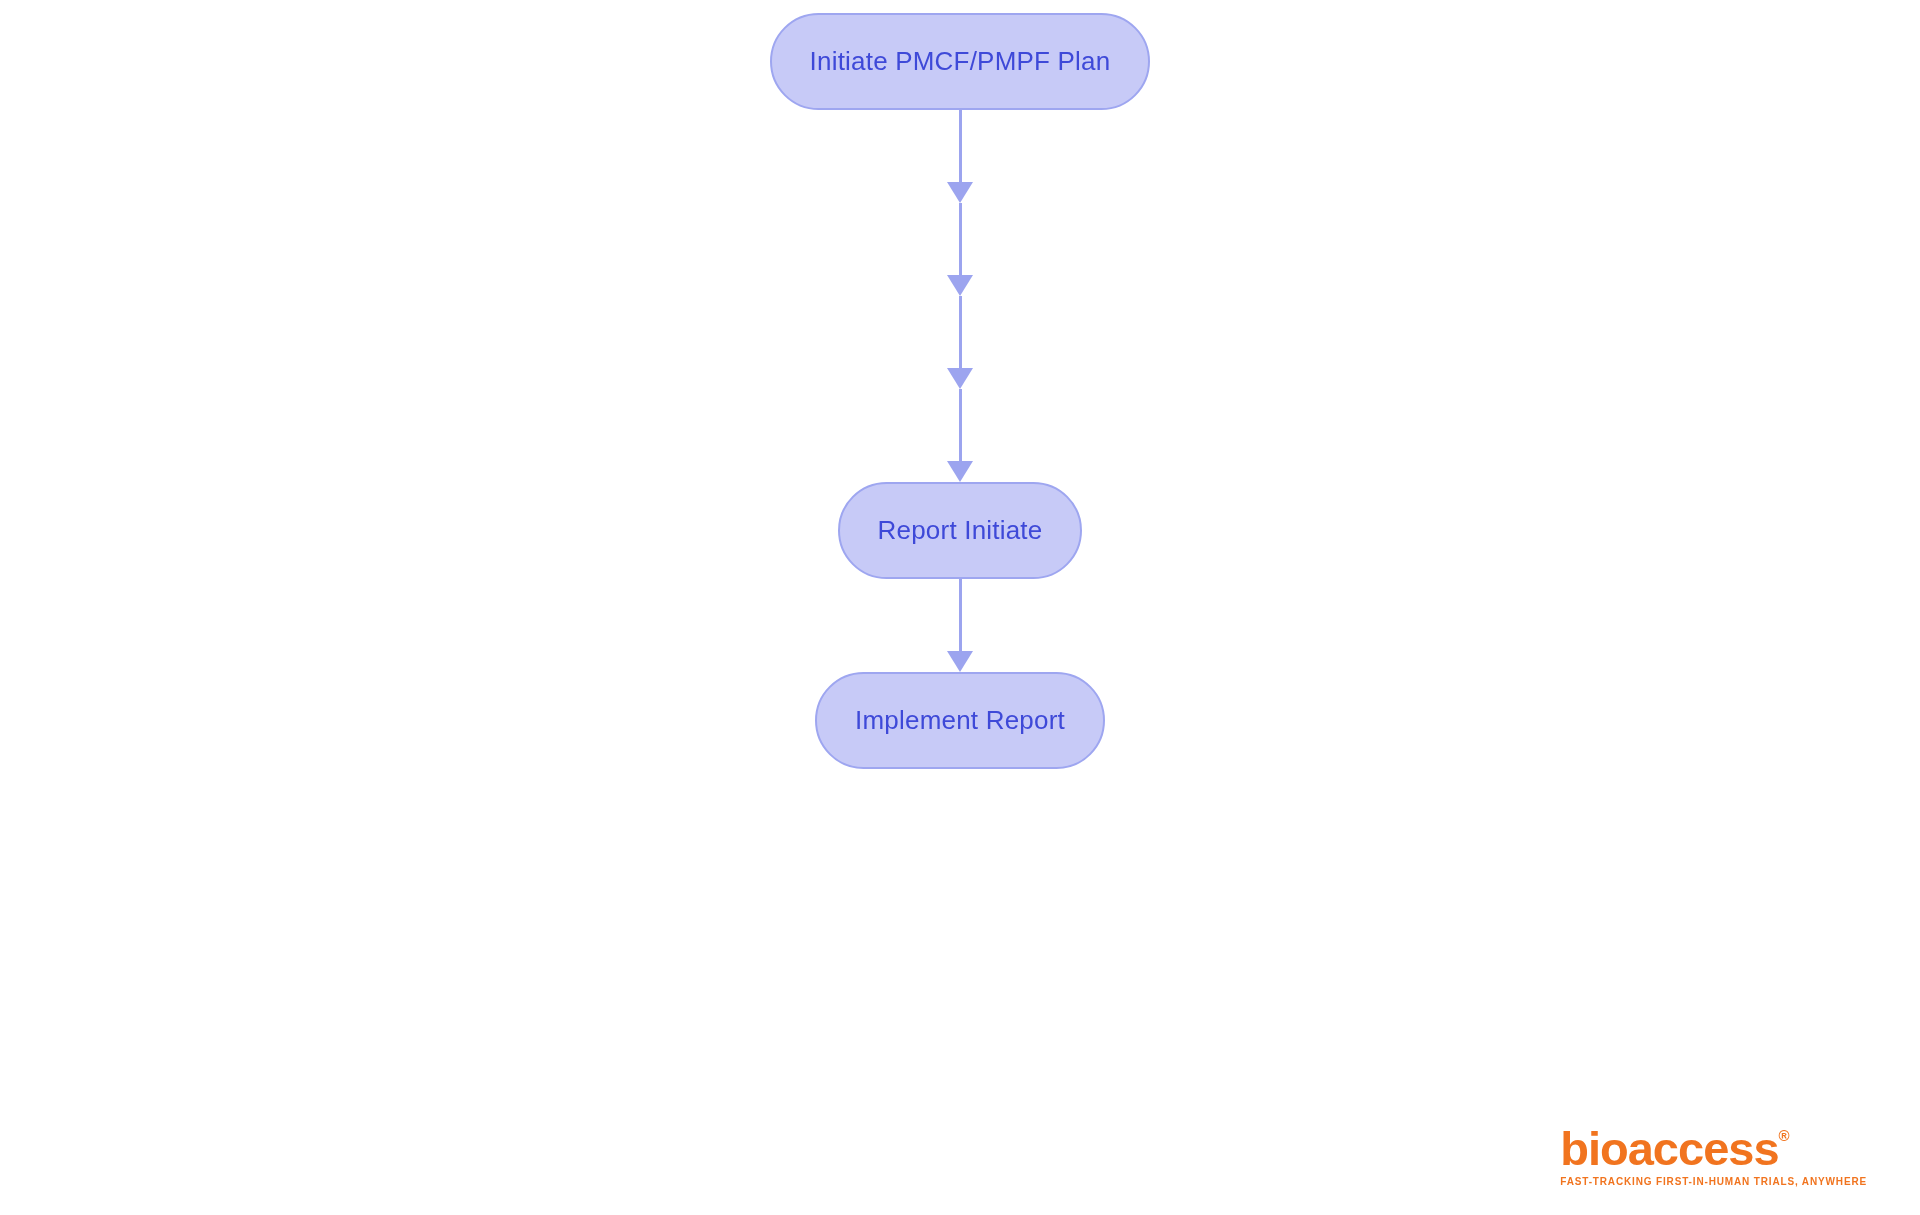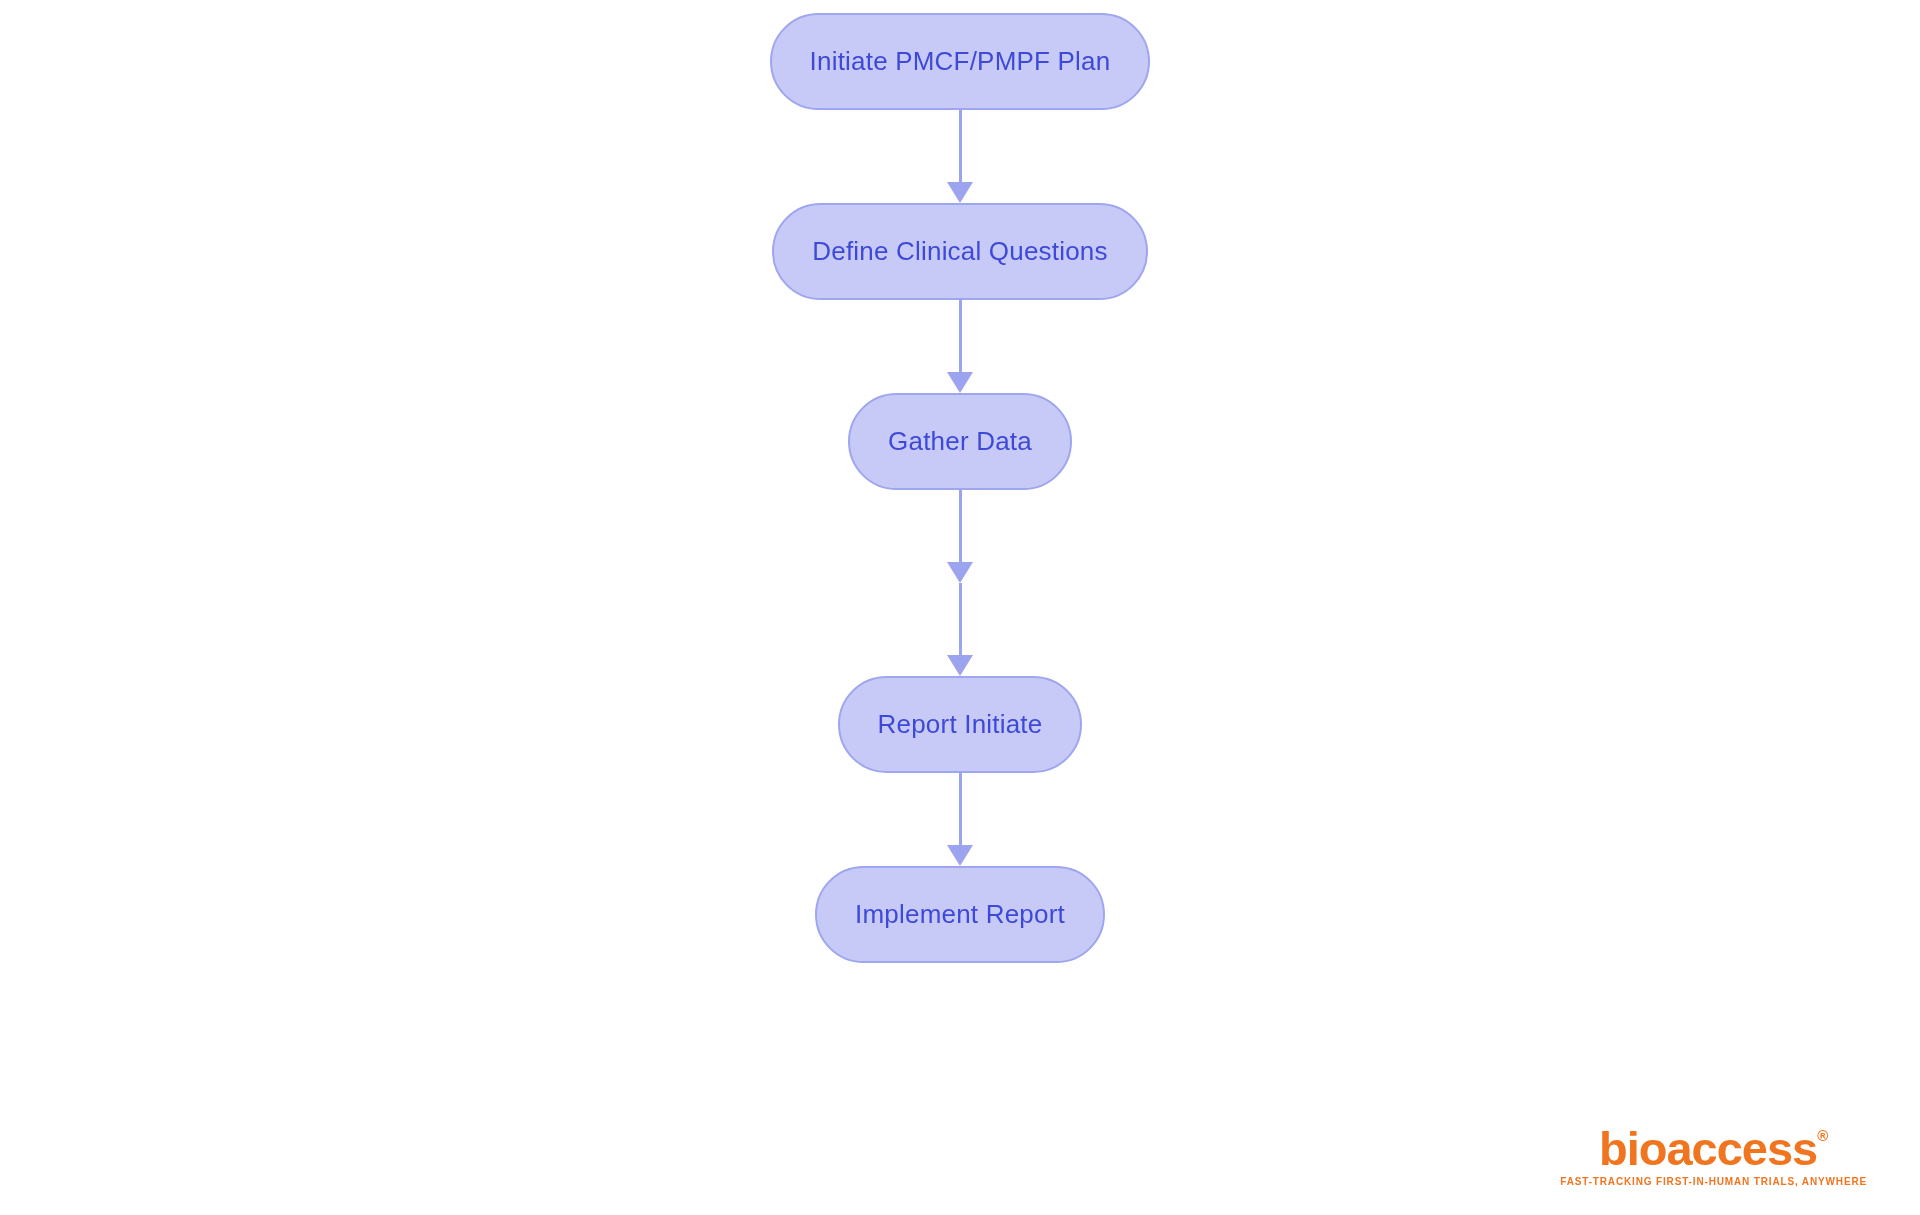--- a/index.html
+++ b/index.html
@@ -60,21 +60,21 @@
     height: 0;
     border-left: 13px solid transparent;
     border-right: 13px solid transparent;
     border-top: 21px solid var(--arrow-color, #9ca4ef);
   }
   .logo {
     position: absolute;
     right: 53px;
     bottom: 28px;
     color: var(--logo-color, #f1741f);
-    text-align: center;
+    text-align: left;
     line-height: 1;
   }
   .logo-line {
     font-size: 47px;
     font-weight: bold;
     letter-spacing: -1px;
     white-space: nowrap;
   }
   .logo-line sup {
     font-size: 15px;
@@ -96,29 +96,23 @@
 <div class="canvas">
 
   <div class="flow" id="flow">
       <div class="node">
         <span>Initiate PMCF/PMPF Plan</span>
       </div>
       <div class="arrow">
         <div class="arrow-line"></div>
         <div class="arrow-head"></div>
       </div>
-      <div class="node">
-        <span>Define Clinical Questions</span>
-      </div>
       <div class="arrow">
         <div class="arrow-line"></div>
         <div class="arrow-head"></div>
-      </div>
-      <div class="node">
-        <span>Gather Data</span>
       </div>
       <div class="arrow">
         <div class="arrow-line"></div>
         <div class="arrow-head"></div>
       </div>
       <div class="arrow">
         <div class="arrow-line"></div>
         <div class="arrow-head"></div>
       </div>
       <div class="node">

